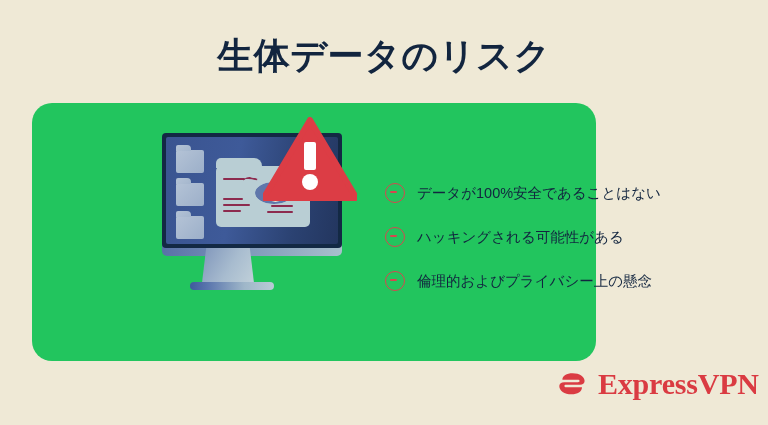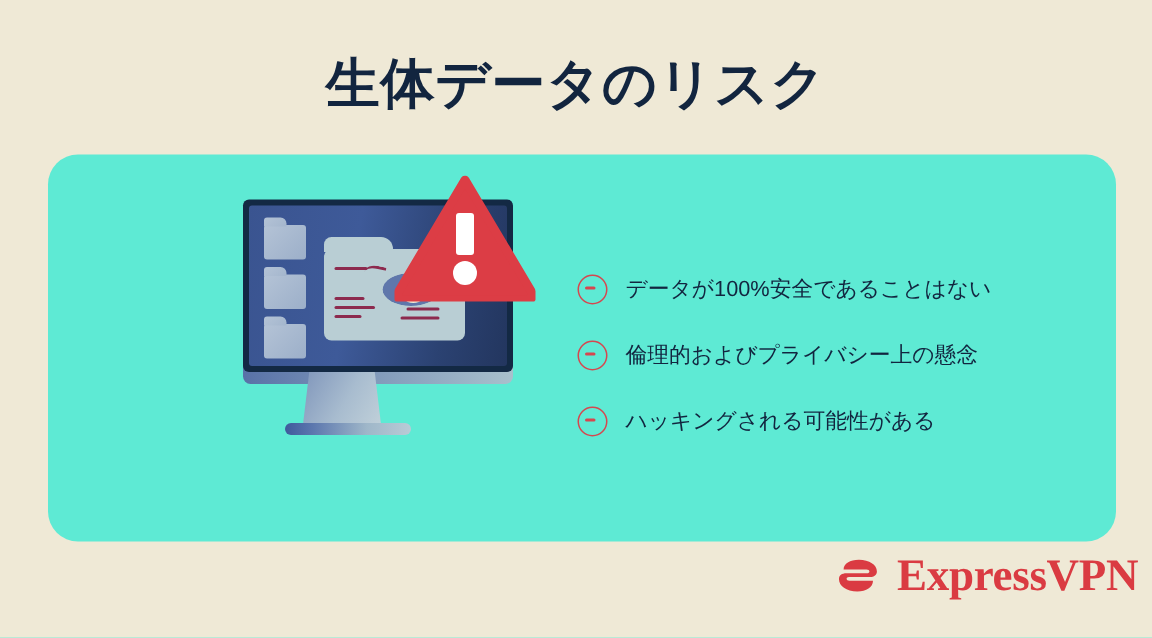--- a/index.html
+++ b/index.html
@@ -33,23 +33,23 @@
     color: #12253f;
     line-height: 40px;
     white-space: nowrap;
   }
 
   
   #content-card {
     position: absolute;
     left: 32px;
     top: 103px;
-    width: 712px;
+    width: 564px;
     height: 258px;
-    background: #5eead4;
+    background: #22c55e;
     border-radius: 20px;
   }
 
   
   #illustration {
     position: absolute;
     left: 98px;
     top: 14px;
     width: 250px;
     height: 210px;
@@ -321,26 +321,26 @@
 
     <div id="bullet-list">
 
       <div class="bullet-row">
         <span class="minus-icon"></span>
         <span class="bullet-text">データが100%安全であることはない</span>
       </div>
 
       <div class="bullet-row">
         <span class="minus-icon"></span>
-        <span class="bullet-text">倫理的およびプライバシー上の懸念</span>
+        <span class="bullet-text">ハッキングされる可能性がある</span>
       </div>
 
       <div class="bullet-row">
         <span class="minus-icon"></span>
-        <span class="bullet-text">ハッキングされる可能性がある</span>
+        <span class="bullet-text">倫理的およびプライバシー上の懸念</span>
       </div>
 
     </div>
   </div>
 
   <div id="brand-logo">
     <div id="logo-mark">
       <svg width="33" height="33" viewBox="0 0 33 33" xmlns="http://www.w3.org/2000/svg">
         <path d="M16.6 6.2 C23.6 6.2 28.6 9.6 28.6 14.0 C28.6 16.3 26.8 17.7 23.9 17.7 L10.0 17.7 C9.0 17.7 8.4 18.2 8.4 18.9 C8.4 19.7 9.1 20.2 10.3 20.2 L26.0 20.2 C26.0 24.5 21.5 27.3 15.6 27.3 C8.1 27.3 3.3 23.7 3.3 19.0 C3.3 16.6 5.2 15.2 8.3 15.2 L22.0 15.2 C23.0 15.2 23.6 14.7 23.6 14.0 C23.6 13.2 22.9 12.7 21.6 12.7 L6.4 12.7 C6.4 8.7 10.6 6.2 16.6 6.2 Z" fill="#da3b42"></path>
       </svg>

